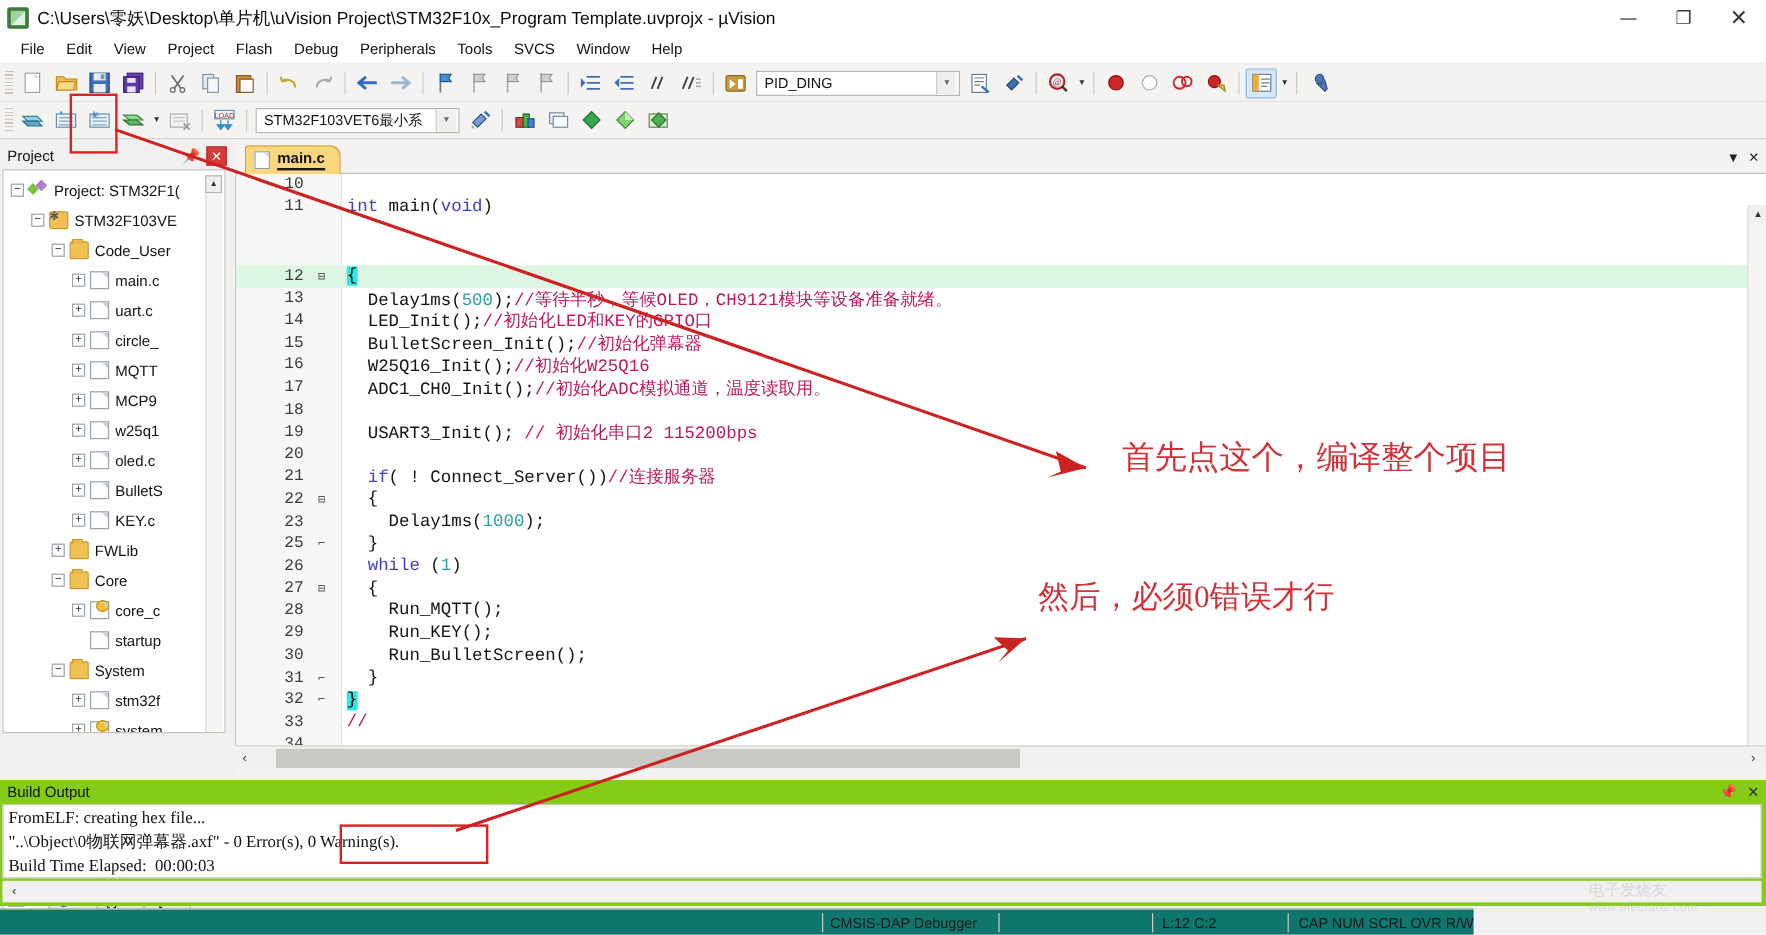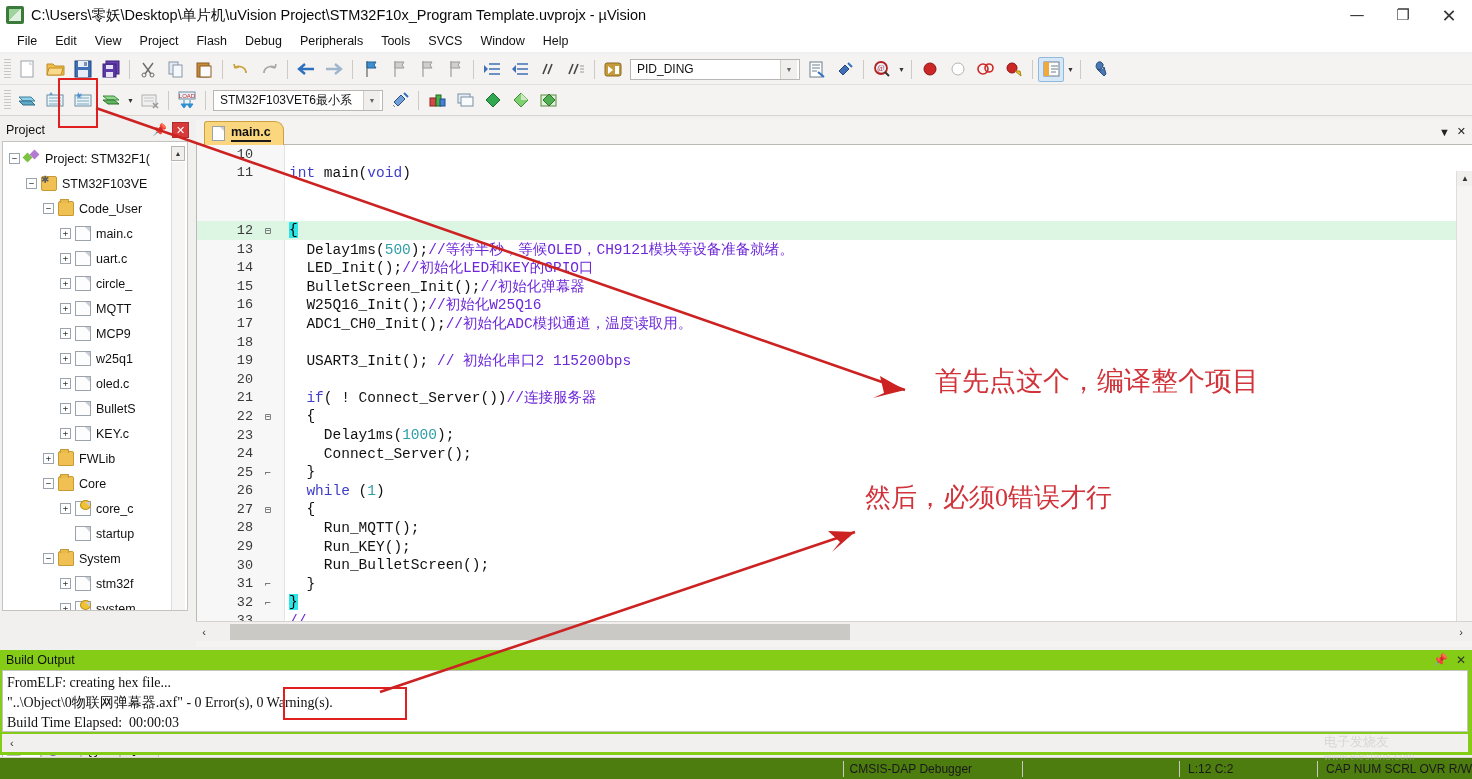--- a/index.html
+++ b/index.html
@@ -132,21 +132,21 @@
   .code-area{position:absolute;left:0;top:26px;width:1276px;height:476px;background:#fff;border-left:1px solid #bdbab5;overflow:hidden;}
   .gutter{position:absolute;left:0;top:0;width:70px;height:476px;background:#f7f7f7;}
   .foldcol{position:absolute;left:70px;top:0;width:18px;height:476px;background:#f7f7f7;border-right:1px solid #e4e4e4;}
   .code-lines{position:absolute;left:0;top:0;width:1276px;}
   .cl{height:18.6px;display:flex;align-items:center;font-family:"Liberation Mono","DejaVu Sans Mono",monospace;font-size:14.5px;white-space:pre;}
   .cl .ln{width:62px;text-align:right;padding-right:6px;color:#3a3a3a;flex:none;font-size:13.5px;}
   .cl .fold{width:18px;text-align:center;color:#555;font-size:10px;flex:none;font-family:"DejaVu Sans Mono",monospace;}
   .cl .ctext{padding-left:12px;color:#111;}
   .cl.hl{background:#ddf5e3;margin-top:39px;}
   .kw{color:#3e3ec8;}
-  .cm{color:#6d28d9;}
+  .cm{color:#be185d;}
   .num{color:#2f9ea8;}
   .brace-hl{background:#2ee6e6;color:#000;}
 
   .ed-hscroll{position:absolute;left:0;top:502px;width:1276px;height:20px;background:#f1f0ee;display:flex;align-items:center;border-top:1px solid #d5d3cf;}
   .ed-hs-left{width:16px;height:18px;display:flex;align-items:center;justify-content:center;font-size:11px;color:#333;}
   .ed-hs-track{flex:1;height:16px;background:#f1f0ee;position:relative;}
   .ed-hs-thumb{position:absolute;left:18px;top:0;width:620px;height:16px;background:#cbc9c5;}
   .ed-hs-right{width:22px;height:18px;display:flex;align-items:center;justify-content:center;font-size:11px;color:#333;}
   .ed-vbar{position:absolute;right:0;top:26px;width:16px;height:476px;background:#f6f5f3;border-left:1px solid #ddd;}
   .ed-vbtn{width:16px;height:15px;background:#f0efed;display:flex;align-items:center;justify-content:center;font-size:8px;color:#333;}
@@ -158,21 +158,21 @@
   .build{position:absolute;left:0;top:650px;width:1472px;height:105px;background:#84cc16;}
   .build-hdr{height:20px;display:flex;align-items:center;padding-left:6px;font-size:12.5px;color:#111;position:relative;}
   .build-pin{position:absolute;right:24px;top:3px;font-size:12px;color:#333;}
   .build-x{position:absolute;right:6px;top:3px;font-size:12px;color:#333;}
   .build-body{position:absolute;left:2px;top:20px;width:1466px;height:62px;background:#fff;border:1px solid #c5c3bf;padding:2px 0 0 4px;}
   .bline{font-family:Liberation Serif, serif;font-size:14px;color:#111;white-space:pre;height:20px;line-height:20px;}
   .build-hs{position:absolute;left:2px;top:84px;width:1466px;height:18px;background:#f1f0ee;display:flex;align-items:center;}
   .build-hs span{font-size:11px;color:#333;padding-left:8px;}
 
   
-  .statusbar{position:absolute;left:0;top:757px;width:1472px;height:22px;background:#4d7c0f;border-top:1px solid #d8d5d0;display:flex;align-items:center;}
+  .statusbar{position:absolute;left:0;top:757px;width:1228px;height:22px;background:#0f766e;border-top:1px solid #d8d5d0;display:flex;align-items:center;}
   .st-cell{font-size:12px;color:#1a1a1a;white-space:nowrap;}
   .st-div{width:1px;height:16px;background:#cbc9c5;}
 
   
   .anno{position:absolute;color:#d1333a;font-family:"Liberation Serif", serif;white-space:nowrap;}
   #anno1{left:935px;top:363px;font-size:27px;}
   #anno2{left:865px;top:480px;font-size:26px;}
   .redbox{position:absolute;border:2px solid #e02020;}
   #redbox-toolbar{left:58px;top:78px;width:40px;height:50px;}
   #redbox-err{left:283px;top:687px;width:124px;height:33px;}
@@ -677,21 +677,20 @@
           <div class="cl"><span class="ln">14</span><span class="fold"></span><span class="ctext">  LED_Init();<span class="cm">//初始化LED和KEY的GPIO口</span></span></div>
           <div class="cl"><span class="ln">15</span><span class="fold"></span><span class="ctext">  BulletScreen_Init();<span class="cm">//初始化弹幕器</span></span></div>
           <div class="cl"><span class="ln">16</span><span class="fold"></span><span class="ctext">  W25Q16_Init();<span class="cm">//初始化W25Q16</span></span></div>
           <div class="cl"><span class="ln">17</span><span class="fold"></span><span class="ctext">  ADC1_CH0_Init();<span class="cm">//初始化ADC模拟通道，温度读取用。</span></span></div>
           <div class="cl"><span class="ln">18</span><span class="fold"></span></div>
           <div class="cl"><span class="ln">19</span><span class="fold"></span><span class="ctext">  USART3_Init(); <span class="cm">// 初始化串口2 115200bps</span></span></div>
           <div class="cl"><span class="ln">20</span><span class="fold"></span><span class="ctext"></span></div>
           <div class="cl"><span class="ln">21</span><span class="fold"></span><span class="ctext">  <span class="kw">if</span>( ! Connect_Server())<span class="cm">//连接服务器</span></span></div>
           <div class="cl"><span class="ln">22</span><span class="fold">⊟</span><span class="ctext">  {</span></div>
           <div class="cl"><span class="ln">23</span><span class="fold"></span><span class="ctext">    Delay1ms(<span class="num">1000</span>);</span></div>
-          <div class="cl"><span class="ln">24</span><span class="fold"></span><span class="ctext">    Connect_Server();</span></div>
           <div class="cl"><span class="ln">25</span><span class="fold">⌐</span><span class="ctext">  }</span></div>
           <div class="cl"><span class="ln">26</span><span class="fold"></span><span class="ctext">  <span class="kw">while</span> (<span class="num">1</span>)</span></div>
           <div class="cl"><span class="ln">27</span><span class="fold">⊟</span><span class="ctext">  {</span></div>
           <div class="cl"><span class="ln">28</span><span class="fold"></span><span class="ctext">    Run_MQTT();</span></div>
           <div class="cl"><span class="ln">29</span><span class="fold"></span><span class="ctext">    Run_KEY();</span></div>
           <div class="cl"><span class="ln">30</span><span class="fold"></span><span class="ctext">    Run_BulletScreen();</span></div>
           <div class="cl"><span class="ln">31</span><span class="fold">⌐</span><span class="ctext">  }</span></div>
           <div class="cl"><span class="ln">32</span><span class="fold">⌐</span><span class="ctext"><span class="brace-hl">}</span></span></div>
           <div class="cl"><span class="ln">33</span><span class="fold"></span><span class="ctext"><span class="cm">//</span></span></div>
           <div class="cl"><span class="ln">34</span><span class="fold"></span><span class="ctext"></span></div>

